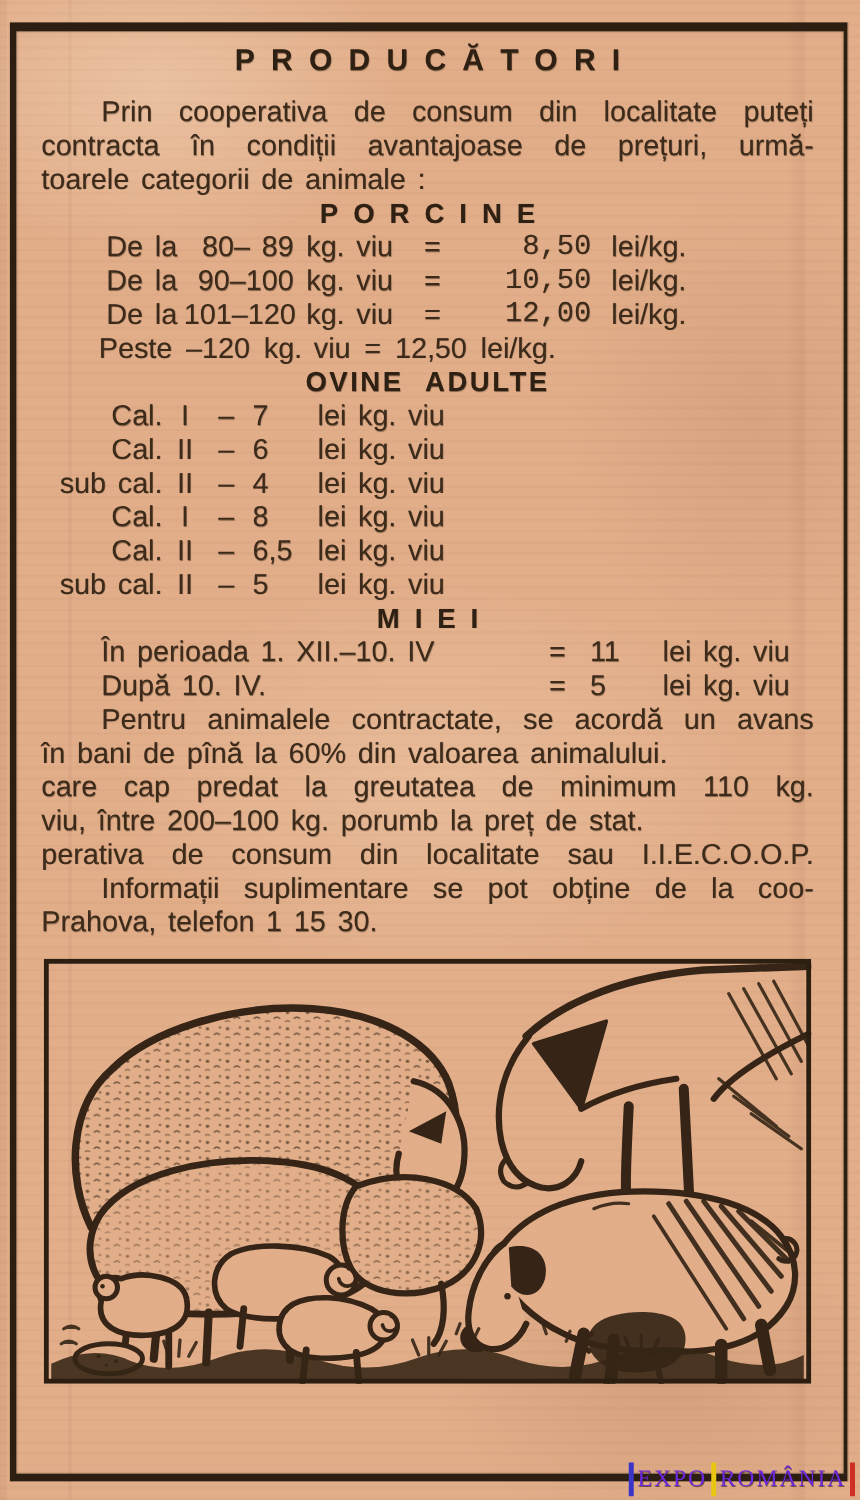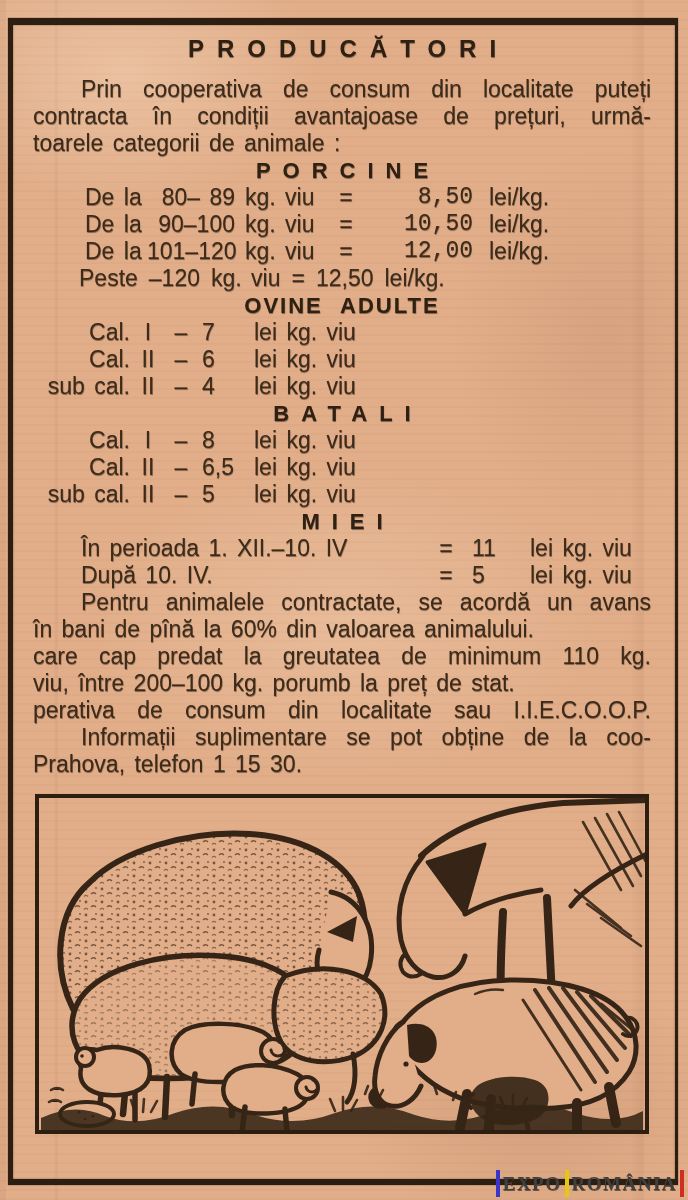--- a/index.html
+++ b/index.html
@@ -65,21 +65,21 @@
   .m-eq{width:36px;text-align:center;}
   .m-val{width:44px;text-align:left;padding-left:8px;}
   .m-unit{padding-left:14px;}
   .illu{
     width:614px;height:340px;margin:16px auto 0;position:relative;
   }
   .watermark{
     position:absolute;right:1px;bottom:3px;z-index:5;
     display:flex;align-items:center;
     font-family:"Liberation Serif","DejaVu Serif",serif;
-    font-weight:bold;font-size:19px;letter-spacing:1.5px;color:#404040;
+    font-weight:normal;font-size:19px;letter-spacing:1.5px;color:#6d28d9;
     text-shadow:0.5px 0.5px 0 rgba(36,26,16,.6);
   }
   .flagbar{display:inline-block;width:4px;height:27px;margin:0 3px;}
 </style>
 </head>
 <body>
 
 <div class="frame"></div>
 
 <div class="content">
@@ -115,21 +115,20 @@
     </div>
     <div class="prow">
       <span class="o-pre">Cal.</span><span class="o-grade">II</span><span class="o-dash">–</span><span class="o-val">6</span><span class="o-unit">lei kg. viu</span>
     </div>
     <div class="prow">
       <span class="o-pre">sub cal.</span><span class="o-grade">II</span><span class="o-dash">–</span><span class="o-val">4</span><span class="o-unit">lei kg. viu</span>
     </div>
   </div>
 
   <div>
-    <div class="sec-heading h-wide">BATALI</div>
     <div class="prow">
       <span class="o-pre">Cal.</span><span class="o-grade">I</span><span class="o-dash">–</span><span class="o-val">8</span><span class="o-unit">lei kg. viu</span>
     </div>
     <div class="prow">
       <span class="o-pre">Cal.</span><span class="o-grade">II</span><span class="o-dash">–</span><span class="o-val">6,5</span><span class="o-unit">lei kg. viu</span>
     </div>
     <div class="prow">
       <span class="o-pre">sub cal.</span><span class="o-grade">II</span><span class="o-dash">–</span><span class="o-val">5</span><span class="o-unit">lei kg. viu</span>
     </div>
   </div>

